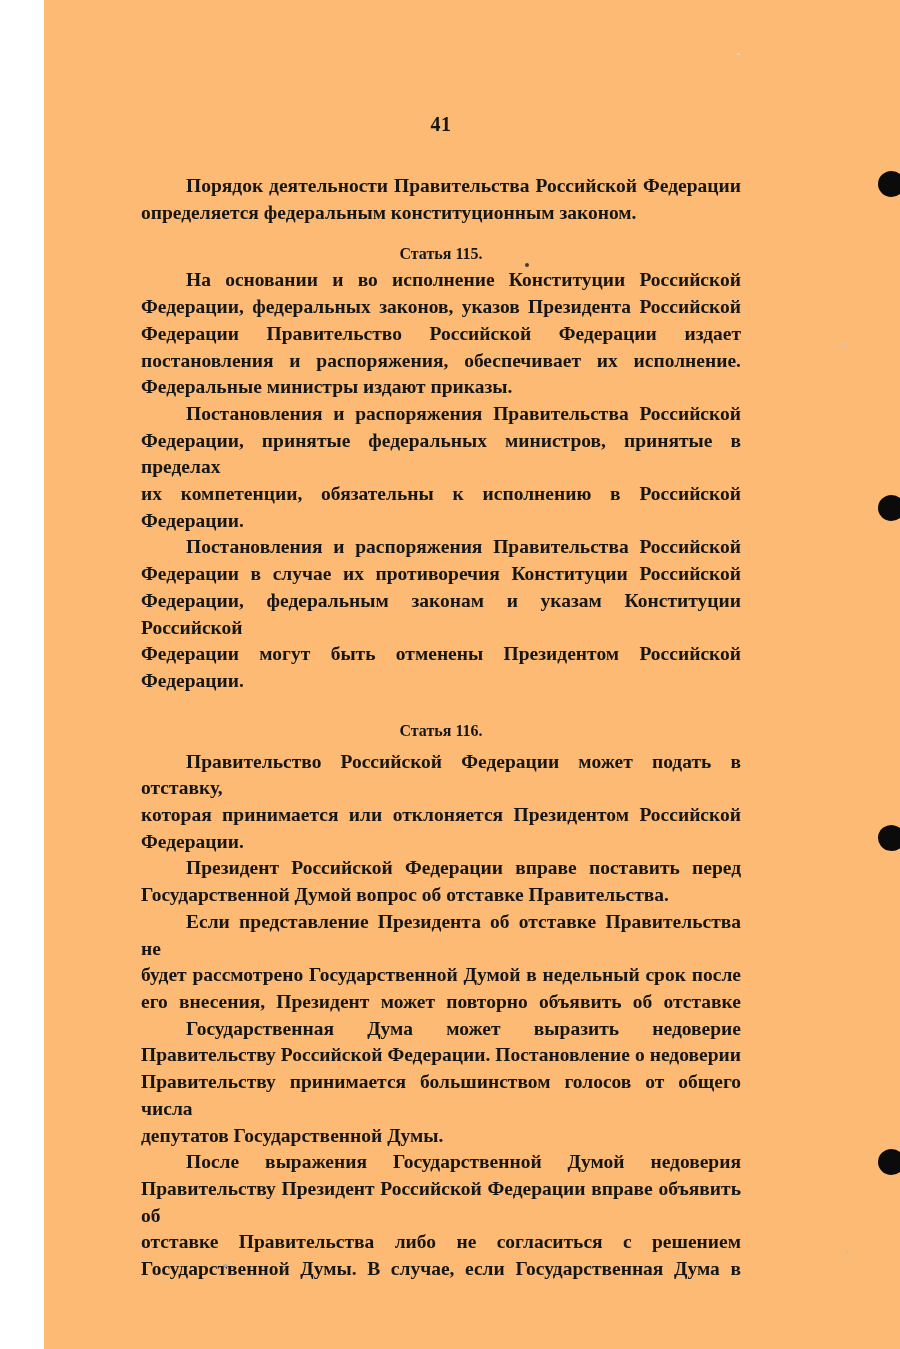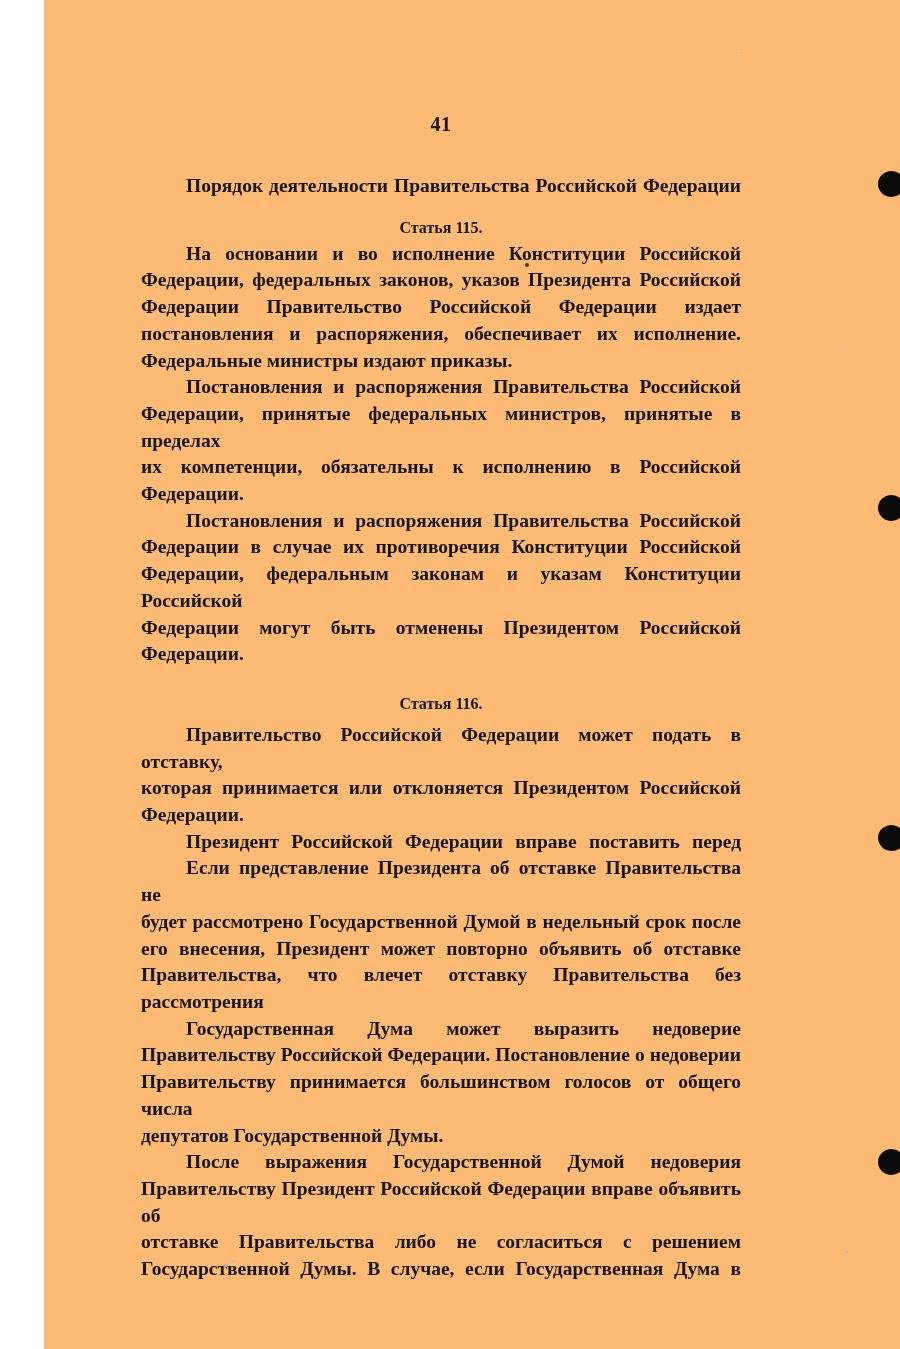--- a/index.html
+++ b/index.html
@@ -67,20 +67,21 @@
 </style>
 </head>
 <body>
 
 <div class="sheet">
   <div class="page-number">41</div>
 
   <div class="text-block" id="content">
       <div class="paragraph">
         <div class="line first">Порядок деятельности Правительства Российской Федерации</div>
+        <div class="line last">определяется федеральным конституционным законом.</div>
       </div>
       <div class="heading heading-1">Статья 115.</div>
       <div class="paragraph">
         <div class="line first">На основании и во исполнение Конституции Российской</div>
         <div class="line">Федерации, федеральных законов, указов Президента Российской</div>
         <div class="line">Федерации Правительство Российской Федерации издает</div>
         <div class="line">постановления и распоряжения, обеспечивает их исполнение.</div>
         <div class="line last">Федеральные министры издают приказы.</div>
       </div>
       <div class="paragraph">
@@ -97,26 +98,26 @@
         <div class="line last">Федерации.</div>
       </div>
       <div class="heading heading-2">Статья 116.</div>
       <div class="paragraph">
         <div class="line first">Правительство Российской Федерации может подать в отставку,</div>
         <div class="line">которая принимается или отклоняется Президентом Российской</div>
         <div class="line last">Федерации.</div>
       </div>
       <div class="paragraph">
         <div class="line first">Президент Российской Федерации вправе поставить перед</div>
+        <div class="line last">Государственной Думой вопрос об отставке Правительства.</div>
       </div>
       <div class="paragraph">
         <div class="line first">Если представление Президента об отставке Правительства не</div>
         <div class="line">будет рассмотрено Государственной Думой в недельный срок после</div>
         <div class="line">его внесения, Президент может повторно объявить об отставке</div>
-        <div class="line">Правительства, что влечет отставку Правительства без рассмотрения</div>
       </div>
       <div class="paragraph">
         <div class="line first">Государственная Дума может выразить недоверие</div>
         <div class="line">Правительству Российской Федерации. Постановление о недоверии</div>
         <div class="line">Правительству принимается большинством голосов от общего числа</div>
         <div class="line last">депутатов Государственной Думы.</div>
       </div>
       <div class="paragraph">
         <div class="line first">После выражения Государственной Думой недоверия</div>
         <div class="line">Правительству Президент Российской Федерации вправе объявить об</div>

